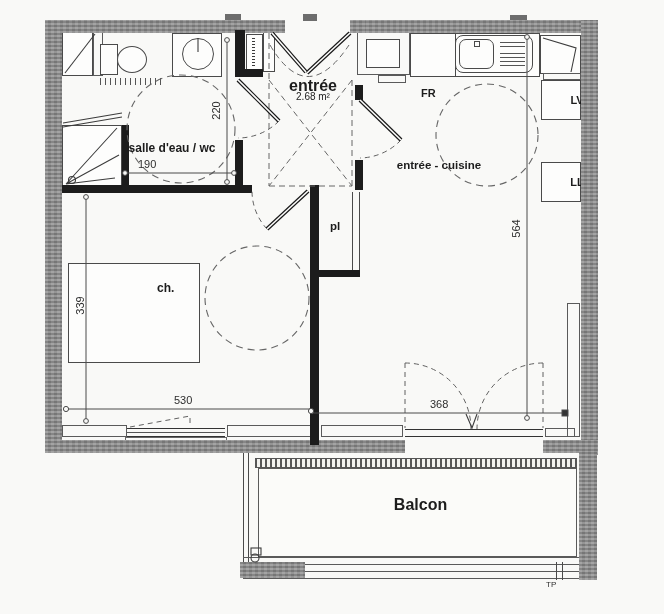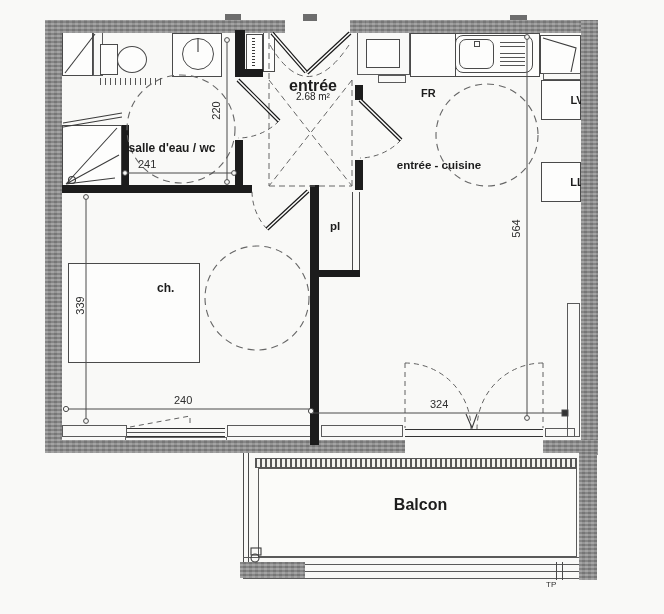--- a/index.html
+++ b/index.html
@@ -197,21 +197,21 @@
 
   <div class="lbl z40" style="left:117px;top:142px;width:110px;text-align:center;font-size:12px;">salle d'eau / wc</div>
   <div class="lbl z40" style="left:283px;top:78px;width:60px;text-align:center;font-size:16px;">entrée</div>
   <div class="lbl z40" style="left:283px;top:92px;width:60px;text-align:center;font-size:10px;font-weight:400;">2.68 m²</div>
   <div class="lbl z40" style="left:392px;top:160px;width:94px;text-align:center;font-size:11.5px;">entrée - cuisine</div>
   <div class="lbl z40" style="left:330px;top:221px;font-size:11.5px;">pl</div>
   <div class="lbl z40" style="left:157px;top:282px;font-size:12px;">ch.</div>
   <div class="lbl z40" style="left:393px;top:497px;width:55px;text-align:center;font-size:16px;font-weight:600;">Balcon</div>
   <div class="lbl z40" style="left:421px;top:46px;font-size:11px;margin-top:42px;">FR</div>
 
-  <div class="dimtxt z40" style="left:138px;top:159px;">241</div>
+  <div class="dimtxt z40" style="left:138px;top:159px;">190</div>
   <div class="dimtxt rot z40" style="left:202px;top:105px;width:28px;text-align:center;">220</div>
   <div class="dimtxt rot z40" style="left:66px;top:300px;width:28px;text-align:center;">339</div>
-  <div class="dimtxt z40" style="left:174px;top:395px;">240</div>
-  <div class="dimtxt z40" style="left:430px;top:399px;">324</div>
+  <div class="dimtxt z40" style="left:174px;top:395px;">530</div>
+  <div class="dimtxt z40" style="left:430px;top:399px;">368</div>
   <div class="dimtxt rot z40" style="left:502px;top:223px;width:28px;text-align:center;">564</div>
 
   <div class="dimtxt z40" style="left:546px;top:581px;font-size:8px;">TP</div>
 </div>
 
 </body></html>

